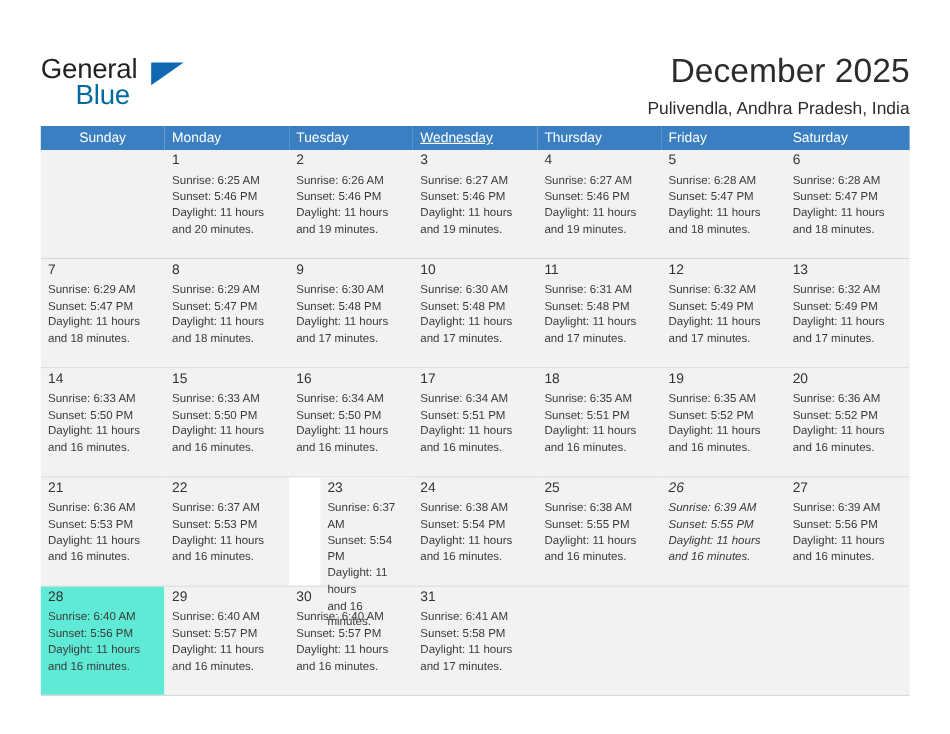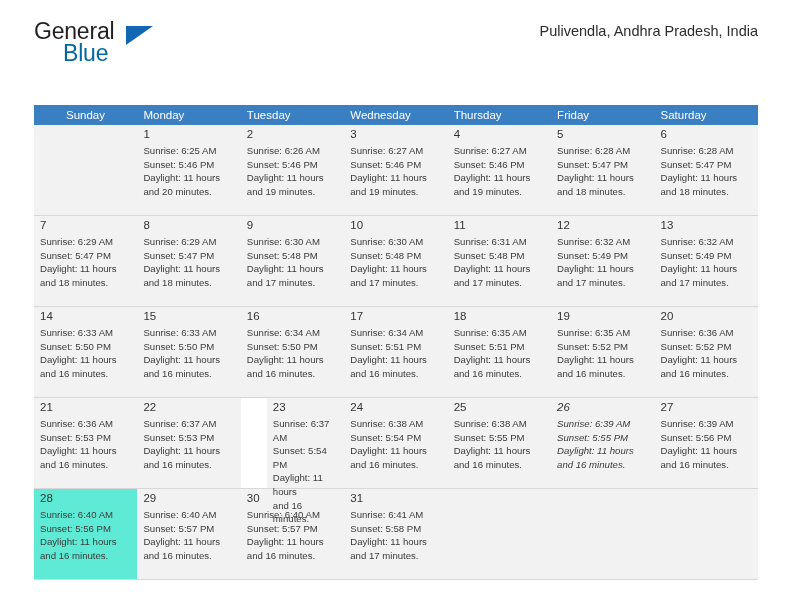--- a/index.html
+++ b/index.html
@@ -18,21 +18,21 @@
     position: relative;
     width: 792px;
     height: 612px;
     box-sizing: border-box;
   }
 
   
   .header {
     position: absolute;
     left: 34px;
-    top: 16px;
+    top: 42px;
     right: 34px;
     height: 62px;
   }
   .brand {
     position: absolute;
     left: 0;
     top: 2px;
     width: 230px;
     height: 58px;
   }
@@ -152,32 +152,33 @@
 
   <div class="header">
 
     <div class="brand">
       <span class="brand-general">General</span>
       <span class="brand-triangle" style="border-left-color: rgb(17, 103, 177);"></span>
       <span class="brand-blue" style="color: #0369a1;">Blue</span>
     </div>
 
     <div class="title-block">
+      <div class="cal-title">December 2025</div>
       <div class="cal-subtitle">Pulivendla, Andhra Pradesh, India</div>
     </div>
 
   </div>
 
   <table class="calendar">
     <thead>
       <tr>
         <th style="background: rgb(58, 127, 193); color: rgb(255, 255, 255); padding-left: 32px;">Sunday</th>
         <th style="background: rgb(58, 127, 193); color: rgb(255, 255, 255);">Monday</th>
         <th style="background: rgb(58, 127, 193); color: rgb(255, 255, 255);">Tuesday</th>
-        <th style="background: rgb(58, 127, 193); color: rgb(255, 255, 255);">Wednesday</th>
+        <th style="background: rgb(58, 127, 193); color: rgb(255, 255, 255); text-decoration: underline;">Wednesday</th>
         <th style="background: rgb(58, 127, 193); color: rgb(255, 255, 255);">Thursday</th>
         <th style="background: rgb(58, 127, 193); color: rgb(255, 255, 255);">Friday</th>
         <th style="background: rgb(58, 127, 193); color: rgb(255, 255, 255);">Saturday</th>
       </tr>
     </thead>
     <tbody>
         <tr class="shade">
           <td class="empty">
             <div class="cell-inner" style="background: rgb(242, 242, 242);">
               <div class="daynum"></div>

